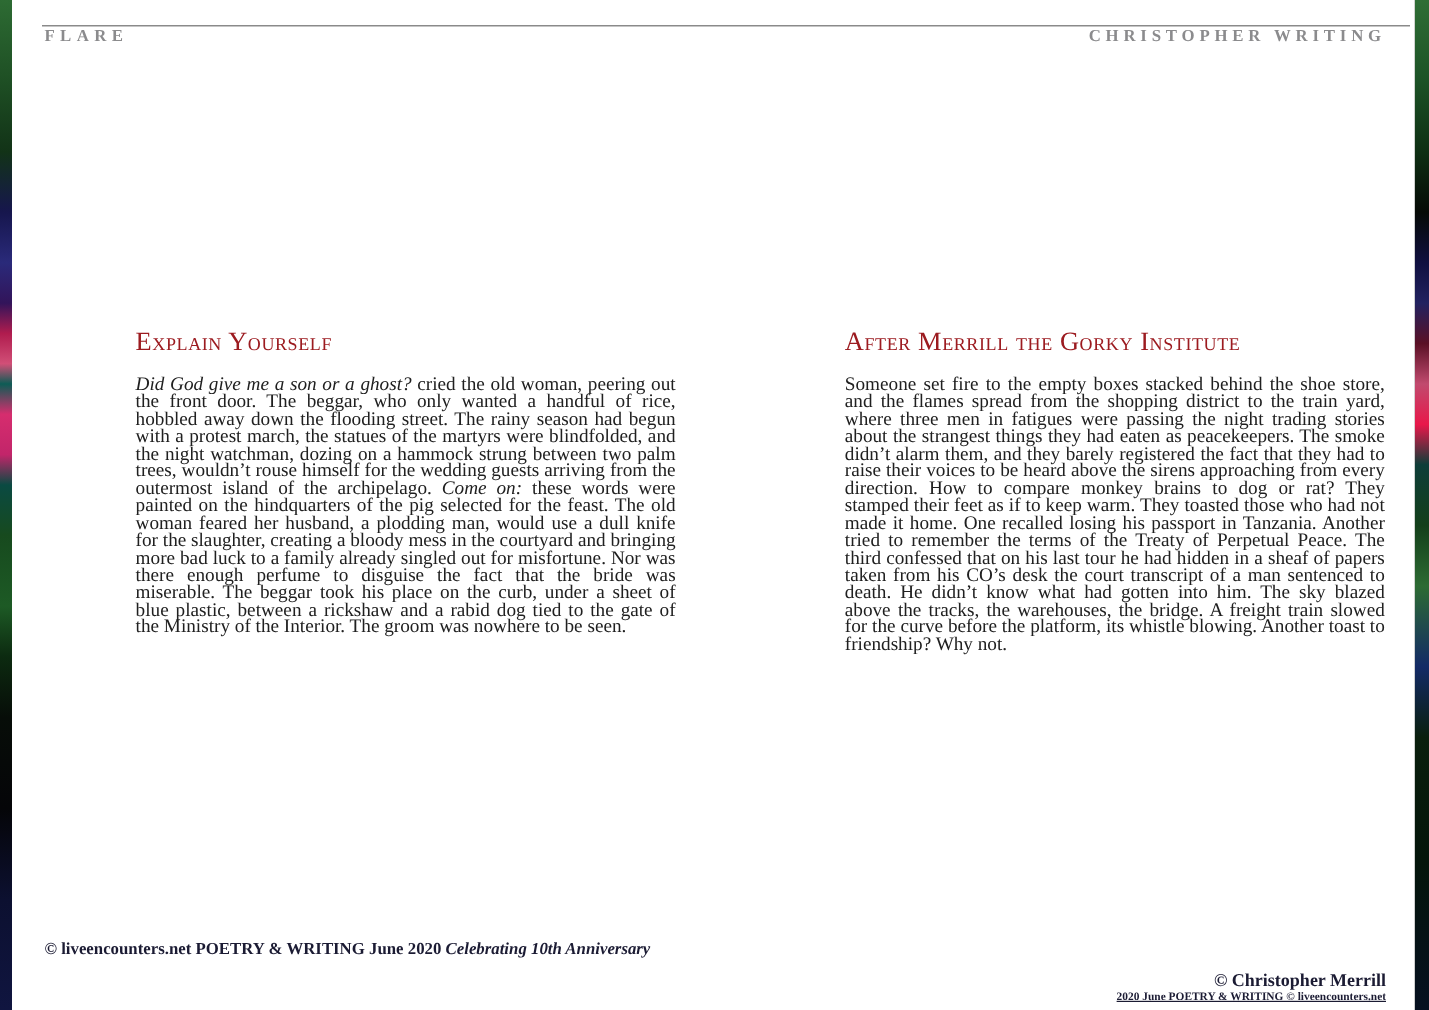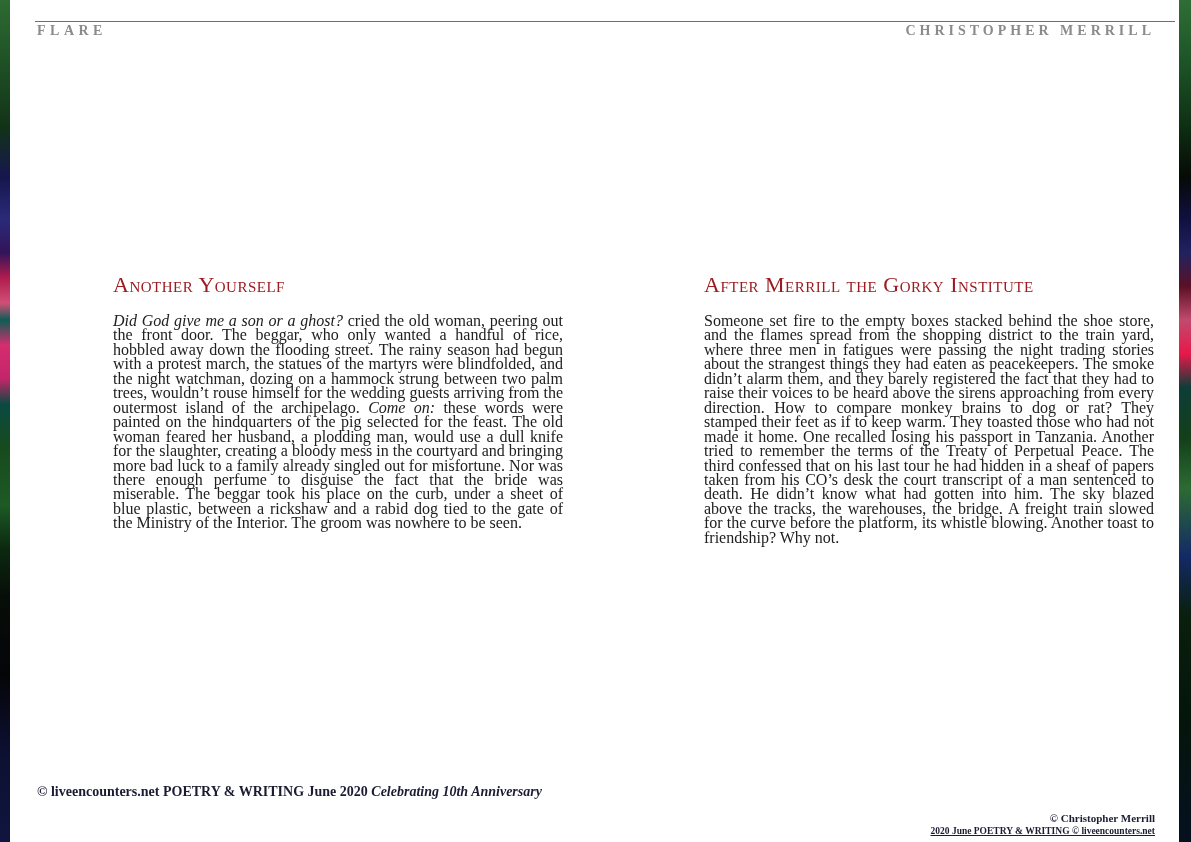--- a/index.html
+++ b/index.html
@@ -73,43 +73,43 @@
     white-space: nowrap;
   }
   .footer-left i { font-style: italic; }
   .footer-right {
     position: absolute; right: 24px; top: 811px;
     text-align: right;
     color: #1b1b33;
     white-space: nowrap;
   }
   .footer-right .credit {
-    font-size: 11px; font-weight: bold;
+    font-size: 15px; font-weight: bold;
     line-height: 14px;
   }
   .footer-right .issue {
     font-size: 9.5px; font-weight: bold;
     line-height: 12px;
     text-decoration: underline;
   }
 </style>
 </head>
 <body>
 
 <div class="edge-strip left"></div>
 <div class="edge-strip right"></div>
 
 <div class="page">
   <div class="top-rule"></div>
 
   <div class="running-head lhs">FLARE</div>
-  <div class="running-head rhs">CHRISTOPHER MERRILL</div>
+  <div class="running-head rhs">CHRISTOPHER WRITING</div>
 
   <div class="poem col1">
-    <div class="poem-title">Another Yourself</div>
+    <div class="poem-title">Explain Yourself</div>
     <div class="poem-body"><i>Did God give me a son or a ghost?</i><span> cried the old woman, peering out the front door. The beggar, who only wanted a handful of rice, hobbled away down the flooding street. The rainy season had begun with a protest march, the statues of the martyrs were blindfolded, and the night watchman, dozing on a hammock strung between two palm trees, wouldn’t rouse himself for the wedding guests arriving from the outermost island of the archipelago. </span><i>Come on:</i><span> these words were painted on the hindquarters of the pig selected for the feast. The old woman feared her husband, a plodding man, would use a dull knife for the slaughter, creating a bloody mess in the courtyard and bringing more bad luck to a family already singled out for misfortune. Nor was there enough perfume to disguise the fact that the bride was miserable. The beggar took his place on the curb, under a sheet of blue plastic, between a rickshaw and a rabid dog tied to the gate of the Ministry of the Interior. The groom was nowhere to be seen.</span></div>
   </div>
 
   <div class="poem col2">
     <div class="poem-title">After Merrill the Gorky Institute</div>
     <div class="poem-body"><span>Someone set fire to the empty boxes stacked behind the shoe store, and the flames spread from the shopping district to the train yard, where three men in fatigues were passing the night trading stories about the strangest things they had eaten as peacekeepers. The smoke didn’t alarm them, and they barely registered the fact that they had to raise their voices to be heard above the sirens approaching from every direction. How to compare monkey brains to dog or rat? They stamped their feet as if to keep warm. They toasted those who had not made it home. One recalled losing his passport in Tanzania. Another tried to remember the terms of the Treaty of Perpetual Peace. The third confessed that on his last tour he had hidden in a sheaf of papers taken from his CO’s desk the court transcript of a man sentenced to death. He didn’t know what had gotten into him. The sky blazed above the tracks, the warehouses, the bridge. A freight train slowed for the curve before the platform, its whistle blowing. Another toast to friendship? Why not.</span></div>
   </div>
 
   <div class="footer-left"><span>© liveencounters.net POETRY &amp; WRITING June 2020 </span><i>Celebrating 10th Anniversary</i></div>
 

